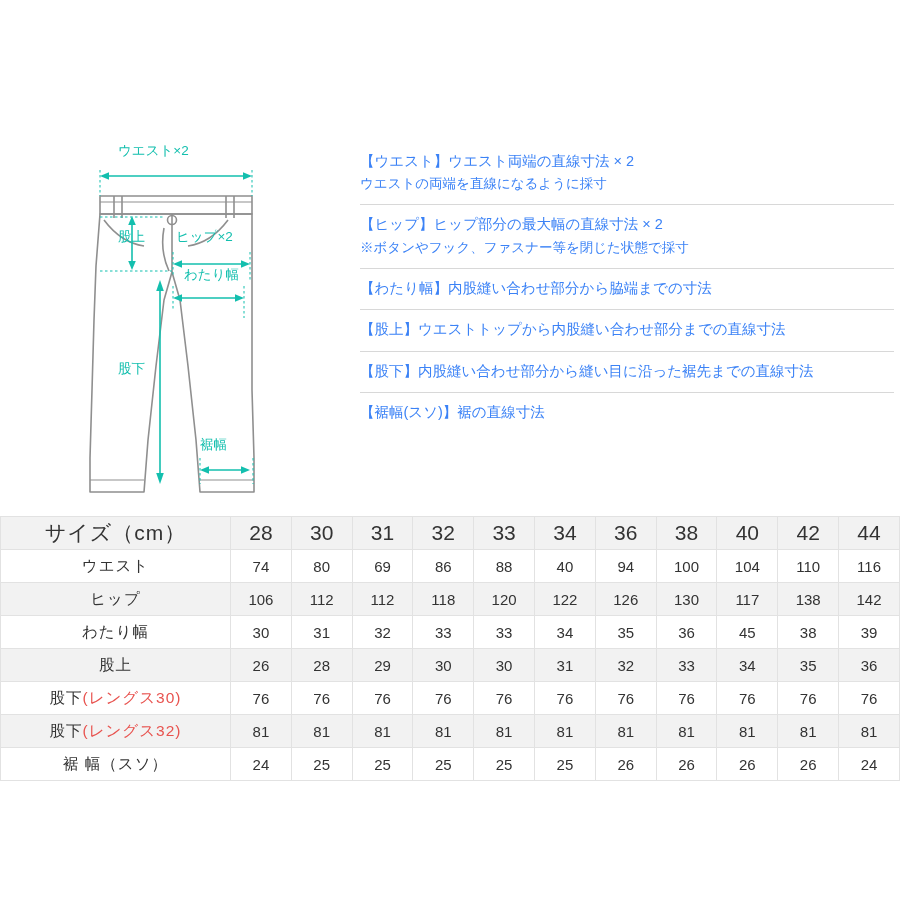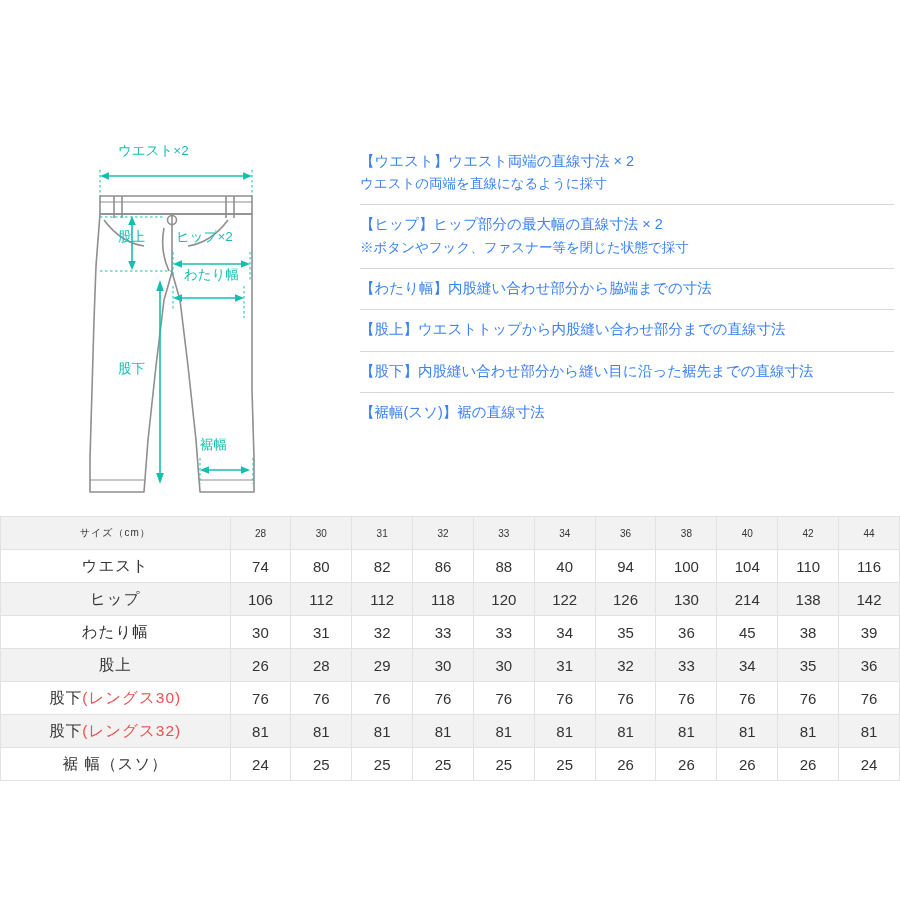--- a/index.html
+++ b/index.html
@@ -78,21 +78,21 @@
   }
   table.size-table tr.odd td { background: #f2f2f2; }
   table.size-table tr.even td { background: #ffffff; }
   .rowhead {
     width: 232px;
     letter-spacing: 1px;
     font-size: 15.5px;
   }
   .lengthtag { color: #e8534f; }
   .cell { width: 60.5px; font-size: 15px; }
-  .head-row td { font-size: 10px; }
+  .head-row td { font-size: 21px; }
 </style>
 </head>
 <body>
 
 <div class="page">
 
   <div class="top-area">
 
     <div class="diagram">
       <svg width="290" height="370" viewBox="0 0 290 370" xmlns="http://www.w3.org/2000/svg">
@@ -243,42 +243,42 @@
         <td class="cell">38</td>
         <td class="cell">40</td>
         <td class="cell">42</td>
         <td class="cell">44</td>
       </tr>
 
       <tr class="even">
         <td class="rowhead"><span>ウエスト</span></td>
         <td class="cell">74</td>
         <td class="cell">80</td>
-        <td class="cell">82</td>
+        <td class="cell">69</td>
         <td class="cell">86</td>
         <td class="cell">88</td>
         <td class="cell">40</td>
         <td class="cell">94</td>
         <td class="cell">100</td>
         <td class="cell">104</td>
         <td class="cell">110</td>
         <td class="cell">116</td>
       </tr>
 
       <tr class="odd">
         <td class="rowhead"><span>ヒップ</span></td>
         <td class="cell">106</td>
         <td class="cell">112</td>
         <td class="cell">112</td>
         <td class="cell">118</td>
         <td class="cell">120</td>
         <td class="cell">122</td>
         <td class="cell">126</td>
         <td class="cell">130</td>
-        <td class="cell">214</td>
+        <td class="cell">117</td>
         <td class="cell">138</td>
         <td class="cell">142</td>
       </tr>
 
       <tr class="even">
         <td class="rowhead"><span>わたり幅</span></td>
         <td class="cell">30</td>
         <td class="cell">31</td>
         <td class="cell">32</td>
         <td class="cell">33</td>

